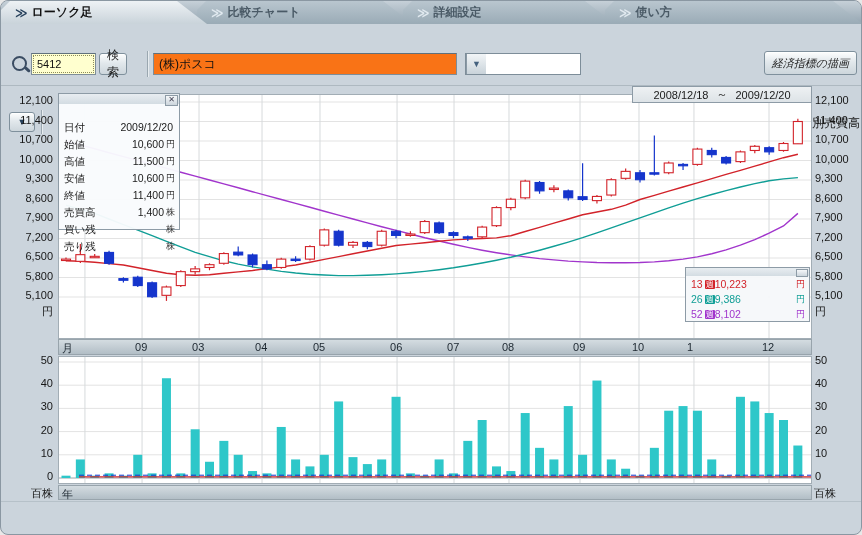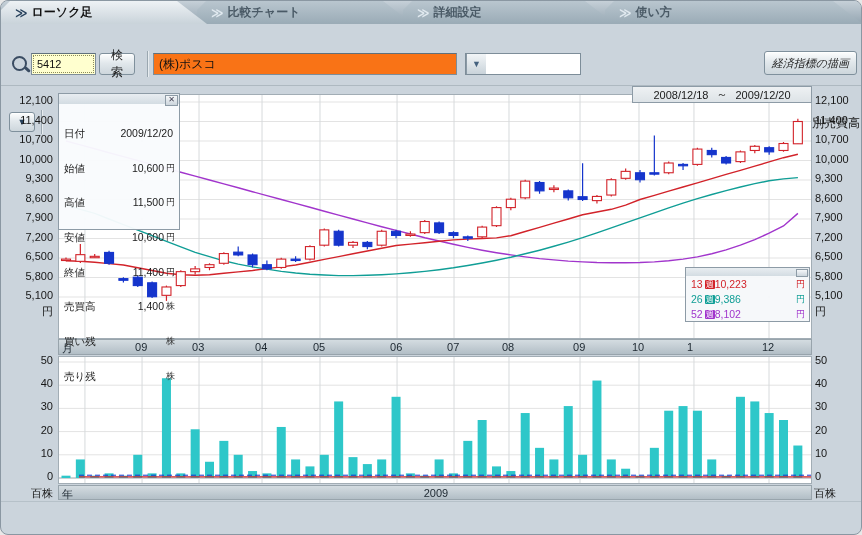--- a/index.html
+++ b/index.html
@@ -43,21 +43,21 @@
   .hbar{position:absolute;left:57px;width:754px;box-sizing:border-box;
     background:linear-gradient(#d4dce1,#b2bec6);border:1px solid #98a4ac;font-size:11px;color:#1c2730;}
   .yl{position:absolute;font-size:11px;color:#161616;white-space:nowrap;}
   .mlab{position:absolute;top:1px;font-size:11px;color:#1c2730;}
   
   .infobox{position:absolute;left:57px;top:92px;width:122px;height:137px;z-index:8;
     background:rgba(249,251,253,.96);border:1px solid #8d9ba6;box-sizing:border-box;}
   .infobox .hdr{height:10px;background:linear-gradient(#e8edf1,#d3dce2);position:relative;}
   .infobox .x{position:absolute;right:1px;top:1px;width:11px;height:9px;font-size:8px;line-height:8px;
     text-align:center;color:#445;background:linear-gradient(#f5f7f9,#ccd5dc);border:1px solid #8d9ba6;cursor:pointer;}
-  .irow{display:flex;justify-content:space-between;font-size:10.5px;padding:3px 4px 0 5px;color:#1a1a1a;height:14.7px;box-sizing:border-box;margin-top:20px;}
+  .irow{display:flex;justify-content:space-between;font-size:10.5px;padding:17px 4px 0 5px;color:#1a1a1a;height:14.7px;box-sizing:border-box;}
   .irow .u{font-size:9px;color:#333;margin-left:2px;}
   .irow .v{text-align:right;flex:1;}
   
   .malegend{position:absolute;left:684px;top:266px;width:125px;height:55px;z-index:8;
     background:rgba(246,248,250,.96);border:1px solid #8d9ba6;box-sizing:border-box;}
   .malegend .hdr{height:8px;background:linear-gradient(#e8edf1,#d3dce2);position:relative;}
   .malegend .mm{position:absolute;right:1px;top:1px;width:10px;height:6px;background:linear-gradient(#f5f7f9,#ccd5dc);border:1px solid #8d9ba6;}
   .mrow{display:flex;align-items:center;font-size:10.5px;padding:1px 4px 0 5px;height:14px;}
   .mrow .badge{font-size:8px;color:#fff;padding:0 1px;margin-left:2px;line-height:9px;border-radius:1px;}
   .mrow .mv{flex:1;}
@@ -88,21 +88,21 @@
     </div>
     <div class="tab" style="left:604px;width:258px;z-index:2">
       <span class="chev">≫</span>
       <span>使い方</span>
     </div>
   </div>
 
   <div class="row2">
     <span class="mag"></span>
     <input class="field code-field" style="left: 30px; top: 29px; width: 65px; height: 22px;" value="5412">
-    <button class="btn" style="left:98px;top:29px;width:36px;height:22px;">検索</button>
+    <button class="btn" style="left:98px;top:29px;width:28px;height:22px;">検索</button>
     <div class="vsep" style="left:146px;top:27px;height:26px;"></div>
     <input class="field" style="left: 152px; top: 29px; width: 304px; height: 22px;" value="(株)ポスコ">
     <div class="select" style="left:464px;top:29px;width:116px;height:22px;">
       <span class="arr">▼</span>
     </div>
     <button class="btn" style="left:763px;top:27px;width:93px;height:24px;font-size:11px;font-style:italic;">経済指標の描画</button>
   </div>
 
   <div class="row3">
     <button class="btn" style="left:8px;top:57px;width:26px;height:20px;color:#27415c;font-size:9px;">▼</button>
@@ -432,21 +432,20 @@
         <rect x="705.65" y="56.040000000000006" width="9" height="64.96" fill="#2ec7c9"></rect>
         <rect x="720" y="63.00000000000001" width="9" height="57.99999999999999" fill="#2ec7c9"></rect>
         <rect x="734.35" y="88.52000000000001" width="9" height="32.48" fill="#2ec7c9"></rect>
         <line x1="20" y1="118.216" x2="752" y2="118.216" stroke="#1535cc" stroke-width="1" stroke-dasharray="5,3"></line>
         <line x1="20" y1="119.84" x2="752" y2="119.84" stroke="#d2232a" stroke-width="1.2"></line>
       </svg>
   </div>
 
   <div class="hbar" style="top:484px;height:15px;">
     <span class="mlab" style="left:3px;">年</span>
-    <span class="mlab" style="left:0;width:754px;text-align:center;">2009</span>
   </div>
 
   <div id="axis-labels">
       <span class="yl" style="left:2px;top:93px;width:50px;text-align:right;">12,100</span>
       <span class="yl" style="left:814px;top:93px;">12,100</span>
       <span class="yl" style="left:2px;top:112.5px;width:50px;text-align:right;">11,400</span>
       <span class="yl" style="left:814px;top:112.5px;">11,400</span>
       <span class="yl" style="left:2px;top:132px;width:50px;text-align:right;">10,700</span>
       <span class="yl" style="left:814px;top:132px;">10,700</span>
       <span class="yl" style="left:2px;top:151.5px;width:50px;text-align:right;">10,000</span>

